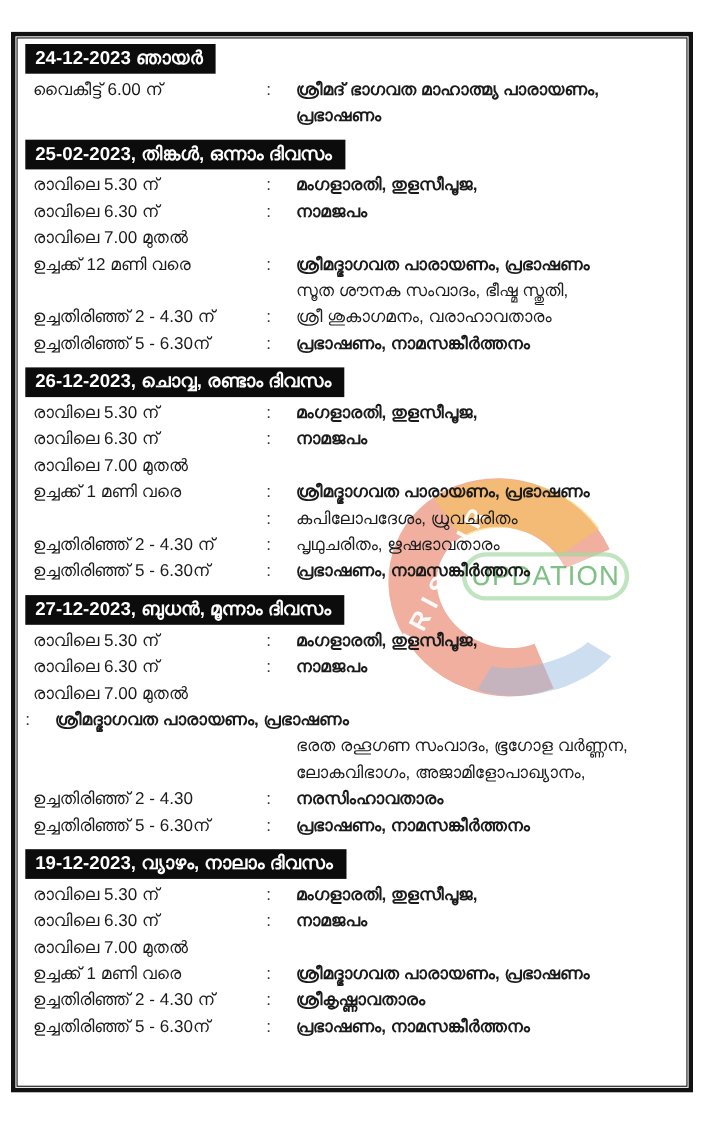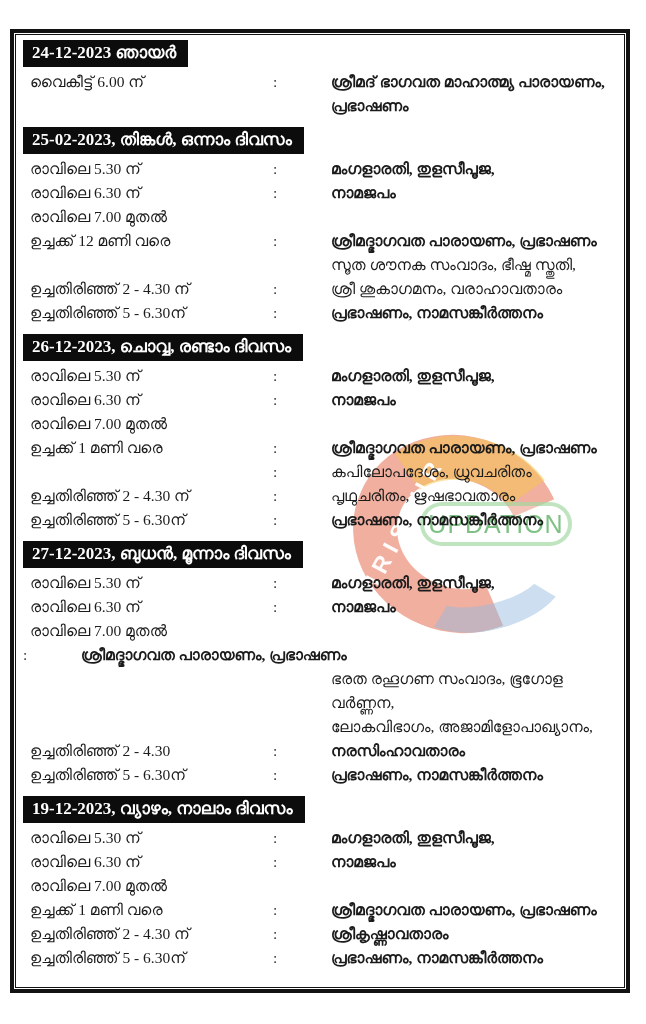--- a/index.html
+++ b/index.html
@@ -5,35 +5,35 @@
   html,body { margin:0; padding:0; }
   body {
     width:646px; height:1024px; position:relative; overflow:hidden;
     background:#ffffff; color:#1b1b1b;
     font-family:"Liberation Sans", sans-serif;
   }
 
   
   .doc-frame {
     position:absolute; left:10px; top:29px; width:620px; height:964px;
-    border:4px solid #121212; box-sizing:border-box; z-index:2;font-family:Liberation Serif, serif;
+    border:4px solid #121212; box-sizing:border-box; z-index:2;
   }
   .doc-inner {
     position:absolute; inset:1px; border:1.5px solid #121212;
     padding:4px 8px 0 7px; box-sizing:border-box;
   }
 
   
   .day-section { margin-bottom:8px; }
   .day-header {
     display:inline-block; background:#0c0c0c; color:#ffffff;
     font-weight:bold; font-size:17px; line-height:20px;
     padding:3px 12px 4px 9px; margin:1px 0 3px 0;
   }
-  .row { display:flex; line-height:24px; font-size:15.5px;gap:31px; }
+  .row { display:flex; line-height:24px; font-size:15.5px; }
   .cell.label { width:212px; flex:none; padding-left:7px; white-space:nowrap; }
   .cell.colon { width:27px; flex:none; text-align:left; color:#333; }
   .cell.value { flex:1; }
   .cell.value.bold { font-weight:bold; }
 
   
   .watermark { position:absolute; inset:0; z-index:1; pointer-events:none; }
   .wm-ring {
     position:absolute; left:352px; top:436px; width:212px; height:196px;
     box-sizing:border-box; border-radius:50%;

